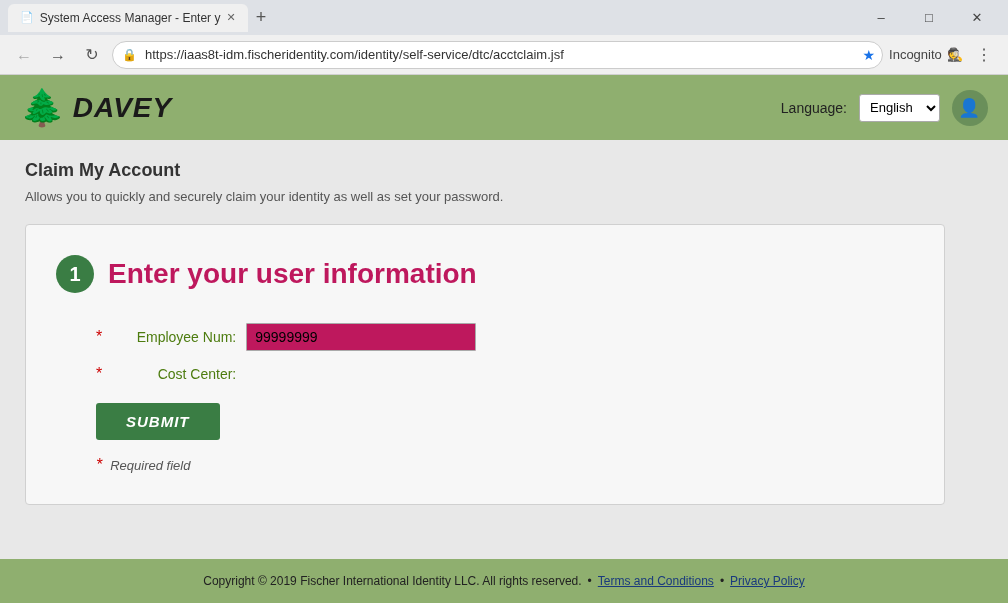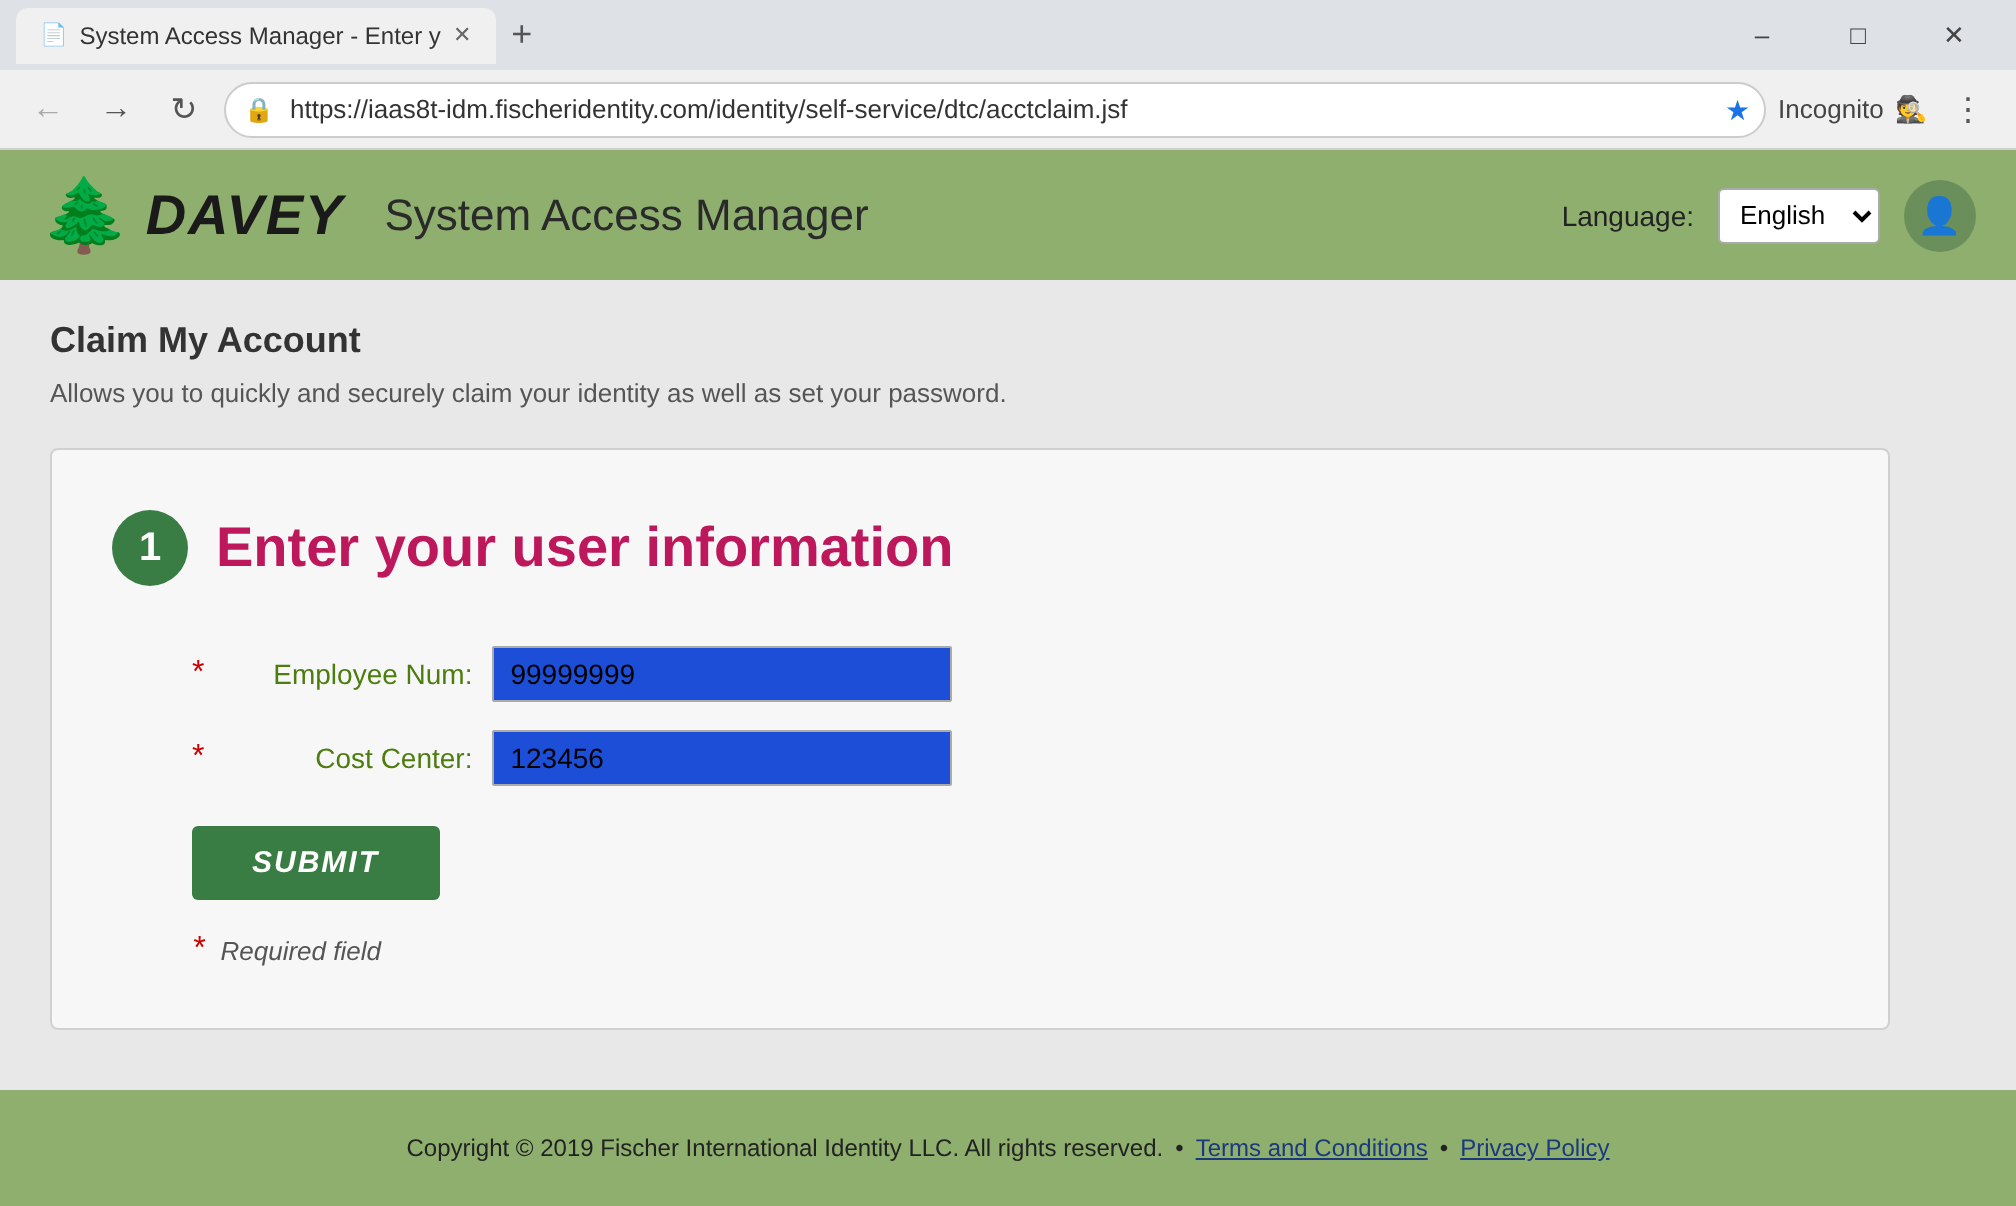--- a/index.html
+++ b/index.html
@@ -262,21 +262,21 @@
       font-size: 14px;
       color: #4d7c0f;
     }
     .field-input {
       width: 230px;
       height: 28px;
       border: 1px solid #aaa;
       border-radius: 1px;
       padding: 0 8px;
       font-size: 14px;
-      background: #1d4ed8;
+      background: #be185d;
       outline: none;
     }
 
     
     .submit-area {
       margin-left: 40px;
       margin-top: 20px;
     }
     .submit-btn {
       background: #3a7d44;
@@ -299,21 +299,21 @@
       color: #555;
       font-style: italic;
       display: flex;
       align-items: center;
       gap: 4px;
     }
 
     
     .site-footer {
       background: #8faf6f;
-      height: 58px;
+      height: 44px;
       display: flex;
       align-items: center;
       justify-content: center;
       font-size: 12px;
       color: #222;
       gap: 6px;
     }
     .footer-link {
       color: #1a3a7d;
       text-decoration: underline;
@@ -360,21 +360,20 @@
   <button class="menu-btn">⋮</button>
 </div>
 
 <div class="page-content">
 
   <div class="site-header">
     <div class="logo-area">
       <span class="logo-tree">🌲</span>
       <span class="logo-text">DAVEY</span>
     </div>
-    <span class="site-title">System Access Manager</span>
     <div class="header-right">
       <span class="language-label">Language:</span>
       <select class="language-select">
         <option>English</option>
         <option>Spanish</option>
         <option>French</option>
       </select>
       <button class="user-icon-btn">👤</button>
     </div>
   </div>
@@ -393,21 +392,20 @@
 
         <div class="form-row">
           <span class="required-star">*</span>
           <label class="field-label">Employee Num:</label>
           <input type="text" class="field-input" value="99999999" style="">
         </div>
 
         <div class="form-row">
           <span class="required-star">*</span>
           <label class="field-label">Cost Center:</label>
-          <input type="text" class="field-input" value="123456" style="">
         </div>
       </div>
 
       <div class="submit-area">
         <button class="submit-btn">SUBMIT</button>
       </div>
 
       <div class="required-note">
         <span class="required-star">*</span>
         <span>Required field</span>

